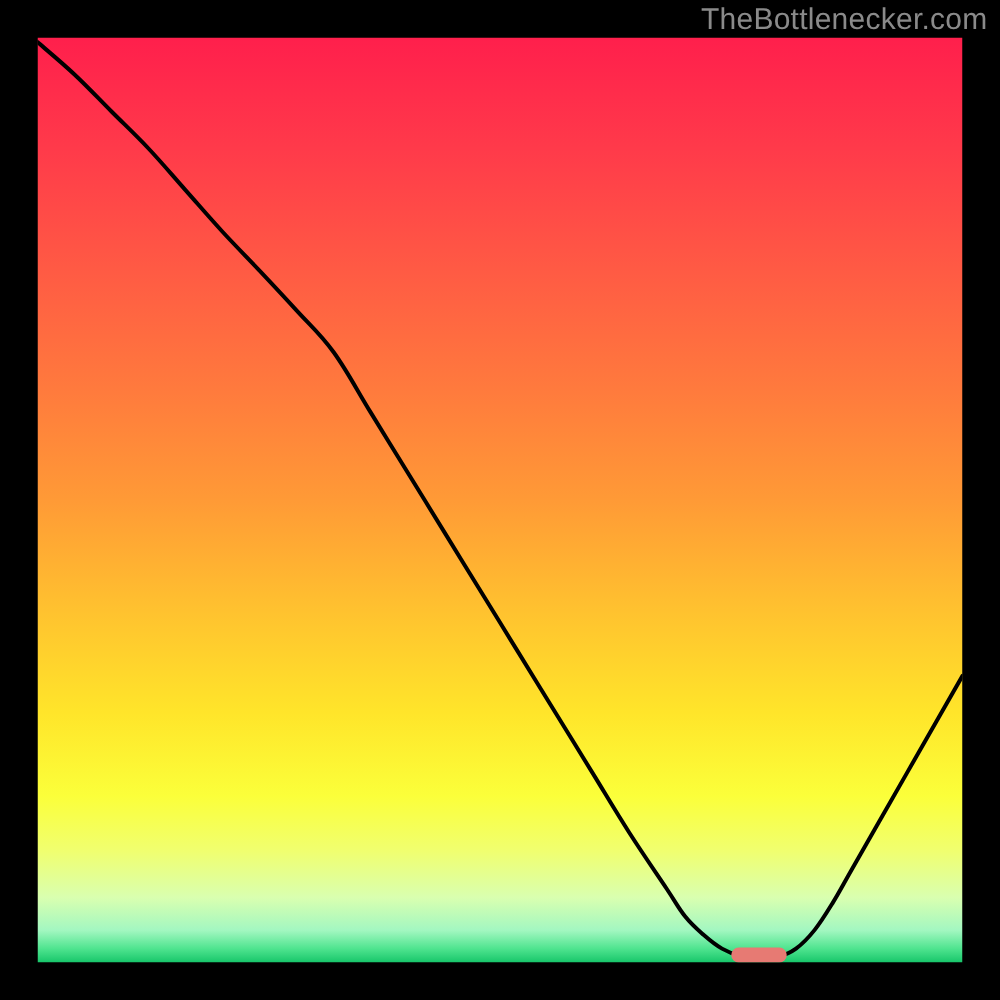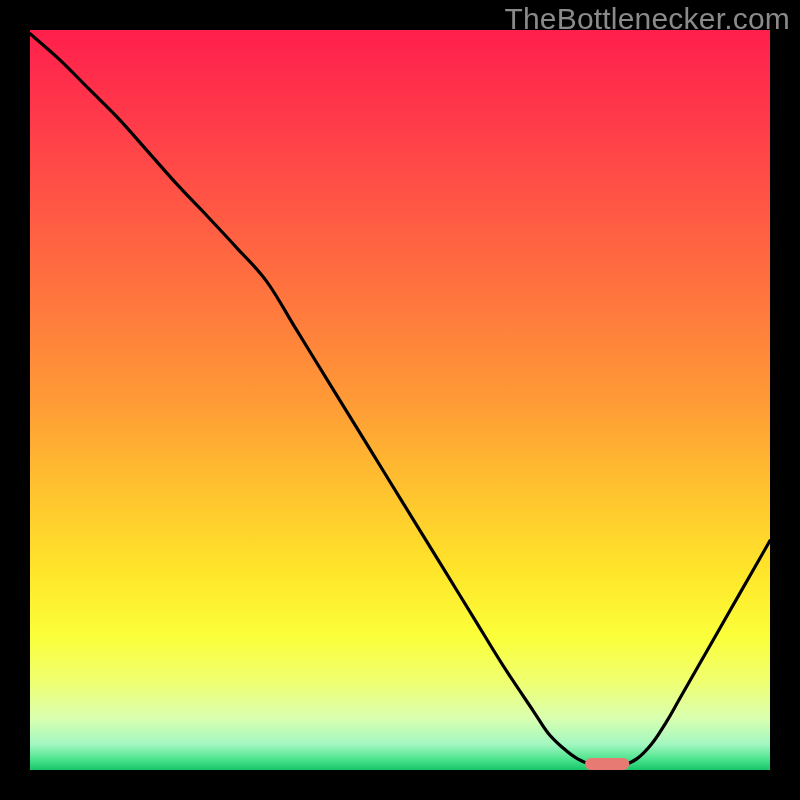--- a/index.html
+++ b/index.html
@@ -14,21 +14,21 @@
     position: relative;
     width: 800px;
     height: 800px;
   }
   .watermark {
     position: absolute;
     top: 2px;
     right: 10px;
     color: #8a8a8a;
     font-family: Arial, Helvetica, sans-serif;
-    font-size: 30px;
+    font-size: 24px;
     font-weight: 400;
     letter-spacing: 0.2px;
     user-select: none;
   }
   svg.plot {
     position: absolute;
     left: 30px;
     top: 30px;
     width: 740px;
     height: 740px;

